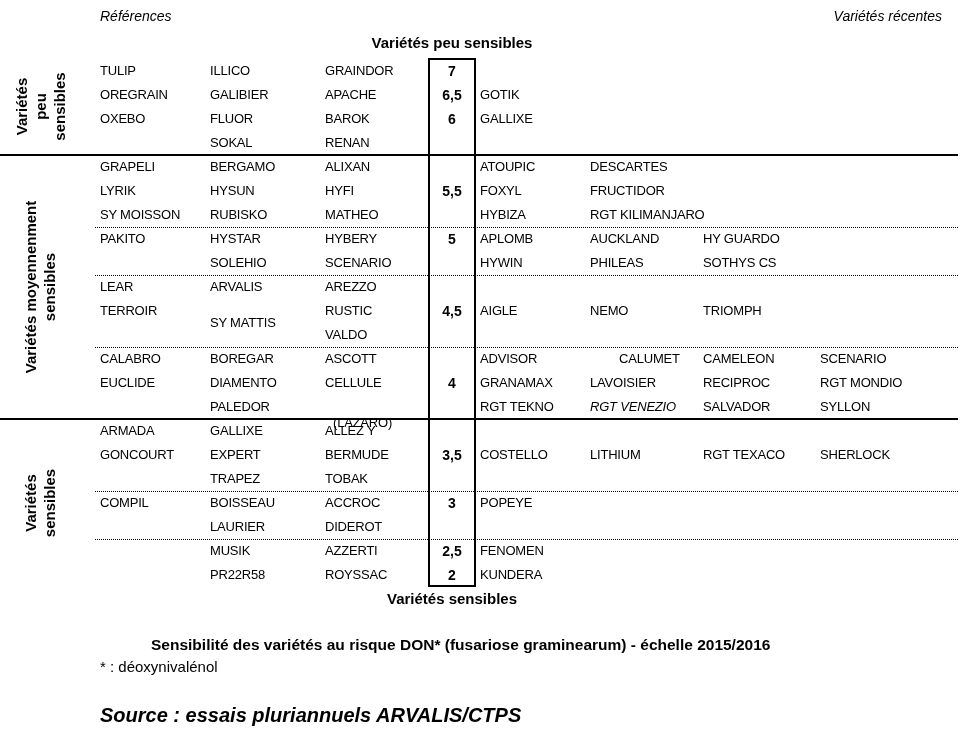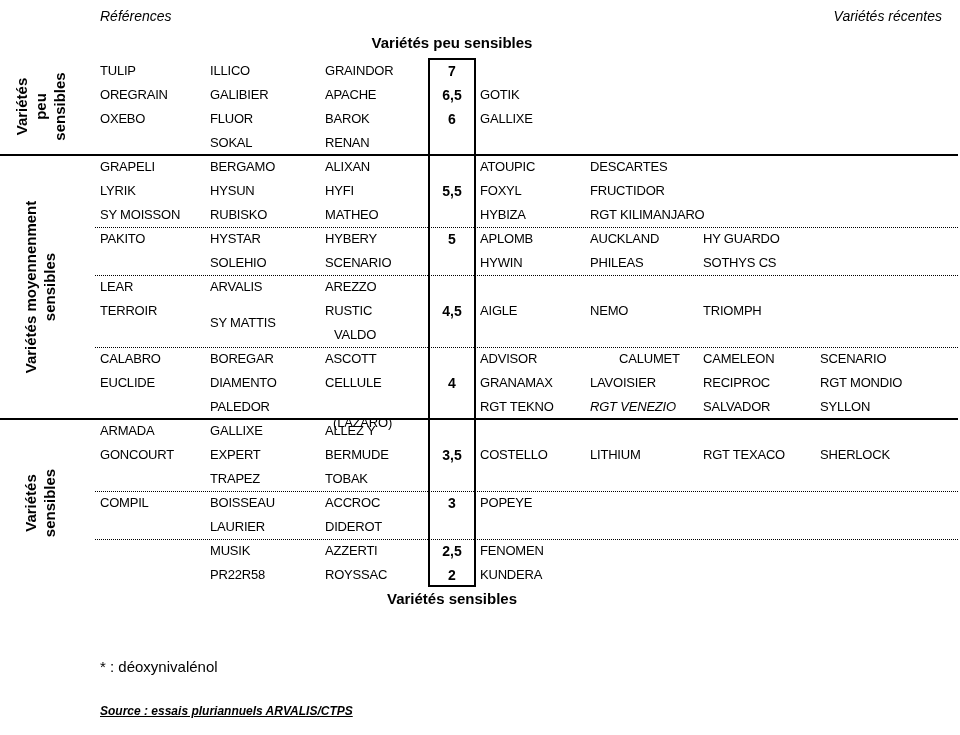--- a/index.html
+++ b/index.html
@@ -12,21 +12,21 @@
   .axis-title{font-weight:bold;font-size:15px;text-align:center;width:220px;}
   .cell{position:absolute;font-size:13px;height:20px;line-height:20px;letter-spacing:-0.2px;white-space:nowrap;}
   .score{position:absolute;font-size:14px;font-weight:bold;height:20px;line-height:20px;text-align:center;}
   .scale-box{position:absolute;border:2px solid #000;background:transparent;}
   .solid-line{position:absolute;background:#000;height:2px;}
   .dotted-line{position:absolute;border-top:1px dotted #000;height:0;}
   .side-label{position:absolute;font-weight:bold;font-size:15px;line-height:19px;
     text-align:center;white-space:pre-line;transform:rotate(-90deg);}
   .caption{position:absolute;font-weight:bold;font-size:15.5px;white-space:nowrap;}
   .footnote{position:absolute;font-size:15px;white-space:nowrap;}
-  .source{position:absolute;font-weight:bold;font-style:italic;font-size:12px;white-space:nowrap;text-decoration:underline;}
+  .source{position:absolute;font-weight:bold;font-style:italic;font-size:20px;white-space:nowrap;}
 </style>
 </head>
 <body>
 
 <div class="canvas">
   <div class="abs italic" style="left:100px;top:8px;">Références</div>
   <div class="abs italic" style="right:18px;top:8px;">Variétés récentes</div>
 
   <div class="abs axis-title" style="left:342px;top:34px;">Variétés peu sensibles</div>
 
@@ -83,21 +83,21 @@
       <div class="cell" style="left: 100px; top: 277px;">LEAR</div>
       <div class="cell" style="left: 210px; top: 277px;">ARVALIS</div>
       <div class="cell" style="left: 325px; top: 277px;">AREZZO</div>
       <div class="cell" style="left: 100px; top: 301px;">TERROIR</div>
       <div class="cell" style="left: 210px; top: 301px; margin-top: 12px;">SY MATTIS</div>
       <div class="cell" style="left: 325px; top: 301px;">RUSTIC</div>
       <div class="cell" style="left: 480px; top: 301px;">AIGLE</div>
       <div class="cell" style="left: 590px; top: 301px;">NEMO</div>
       <div class="cell" style="left: 703px; top: 301px;">TRIOMPH</div>
       <div class="score" style="left: 428px; top: 301px; width: 48px;">4,5</div>
-      <div class="cell" style="left: 334px; top: 325px;">VALDO</div>
+      <div class="cell" style="left: 325px; top: 325px;">VALDO</div>
       <div class="dotted-line" style="left: 95px; top: 347px; width: 863px;"></div>
       <div class="cell" style="left: 100px; top: 349px;">CALABRO</div>
       <div class="cell" style="left: 210px; top: 349px;">BOREGAR</div>
       <div class="cell" style="left: 325px; top: 349px;">ASCOTT</div>
       <div class="cell" style="left: 480px; top: 349px;">ADVISOR</div>
       <div class="cell" style="left: 619px; top: 349px;">CALUMET</div>
       <div class="cell" style="left: 703px; top: 349px;">CAMELEON</div>
       <div class="cell" style="left: 820px; top: 349px;">SCENARIO</div>
       <div class="cell" style="left: 100px; top: 373px;">EUCLIDE</div>
       <div class="cell" style="left: 210px; top: 373px;">DIAMENTO</div>
@@ -148,15 +148,16 @@
 peu
 sensibles</div>
       <div class="side-label" style="left: -91px; top: 268px; width: 262px; height: 38px;">Variétés moyennenment
 sensibles</div>
       <div class="side-label" style="left: -44px; top: 484px; width: 168px; height: 38px;">Variétés
 sensibles</div>
     </div>
 
   <div class="abs axis-title" style="left:342px;top:590px;">Variétés sensibles</div>
 
+  <div class="caption" style="left:151px;top:636px;">Sensibilité des variétés au risque DON* (fusariose graminearum) - échelle 2015/2016</div>
   <div class="footnote" style="left:100px;top:658px;">* : déoxynivalénol</div>
   <div class="source" style="left:100px;top:704px;">Source : essais pluriannuels ARVALIS/CTPS</div>
 </div>
 
 </body></html>

